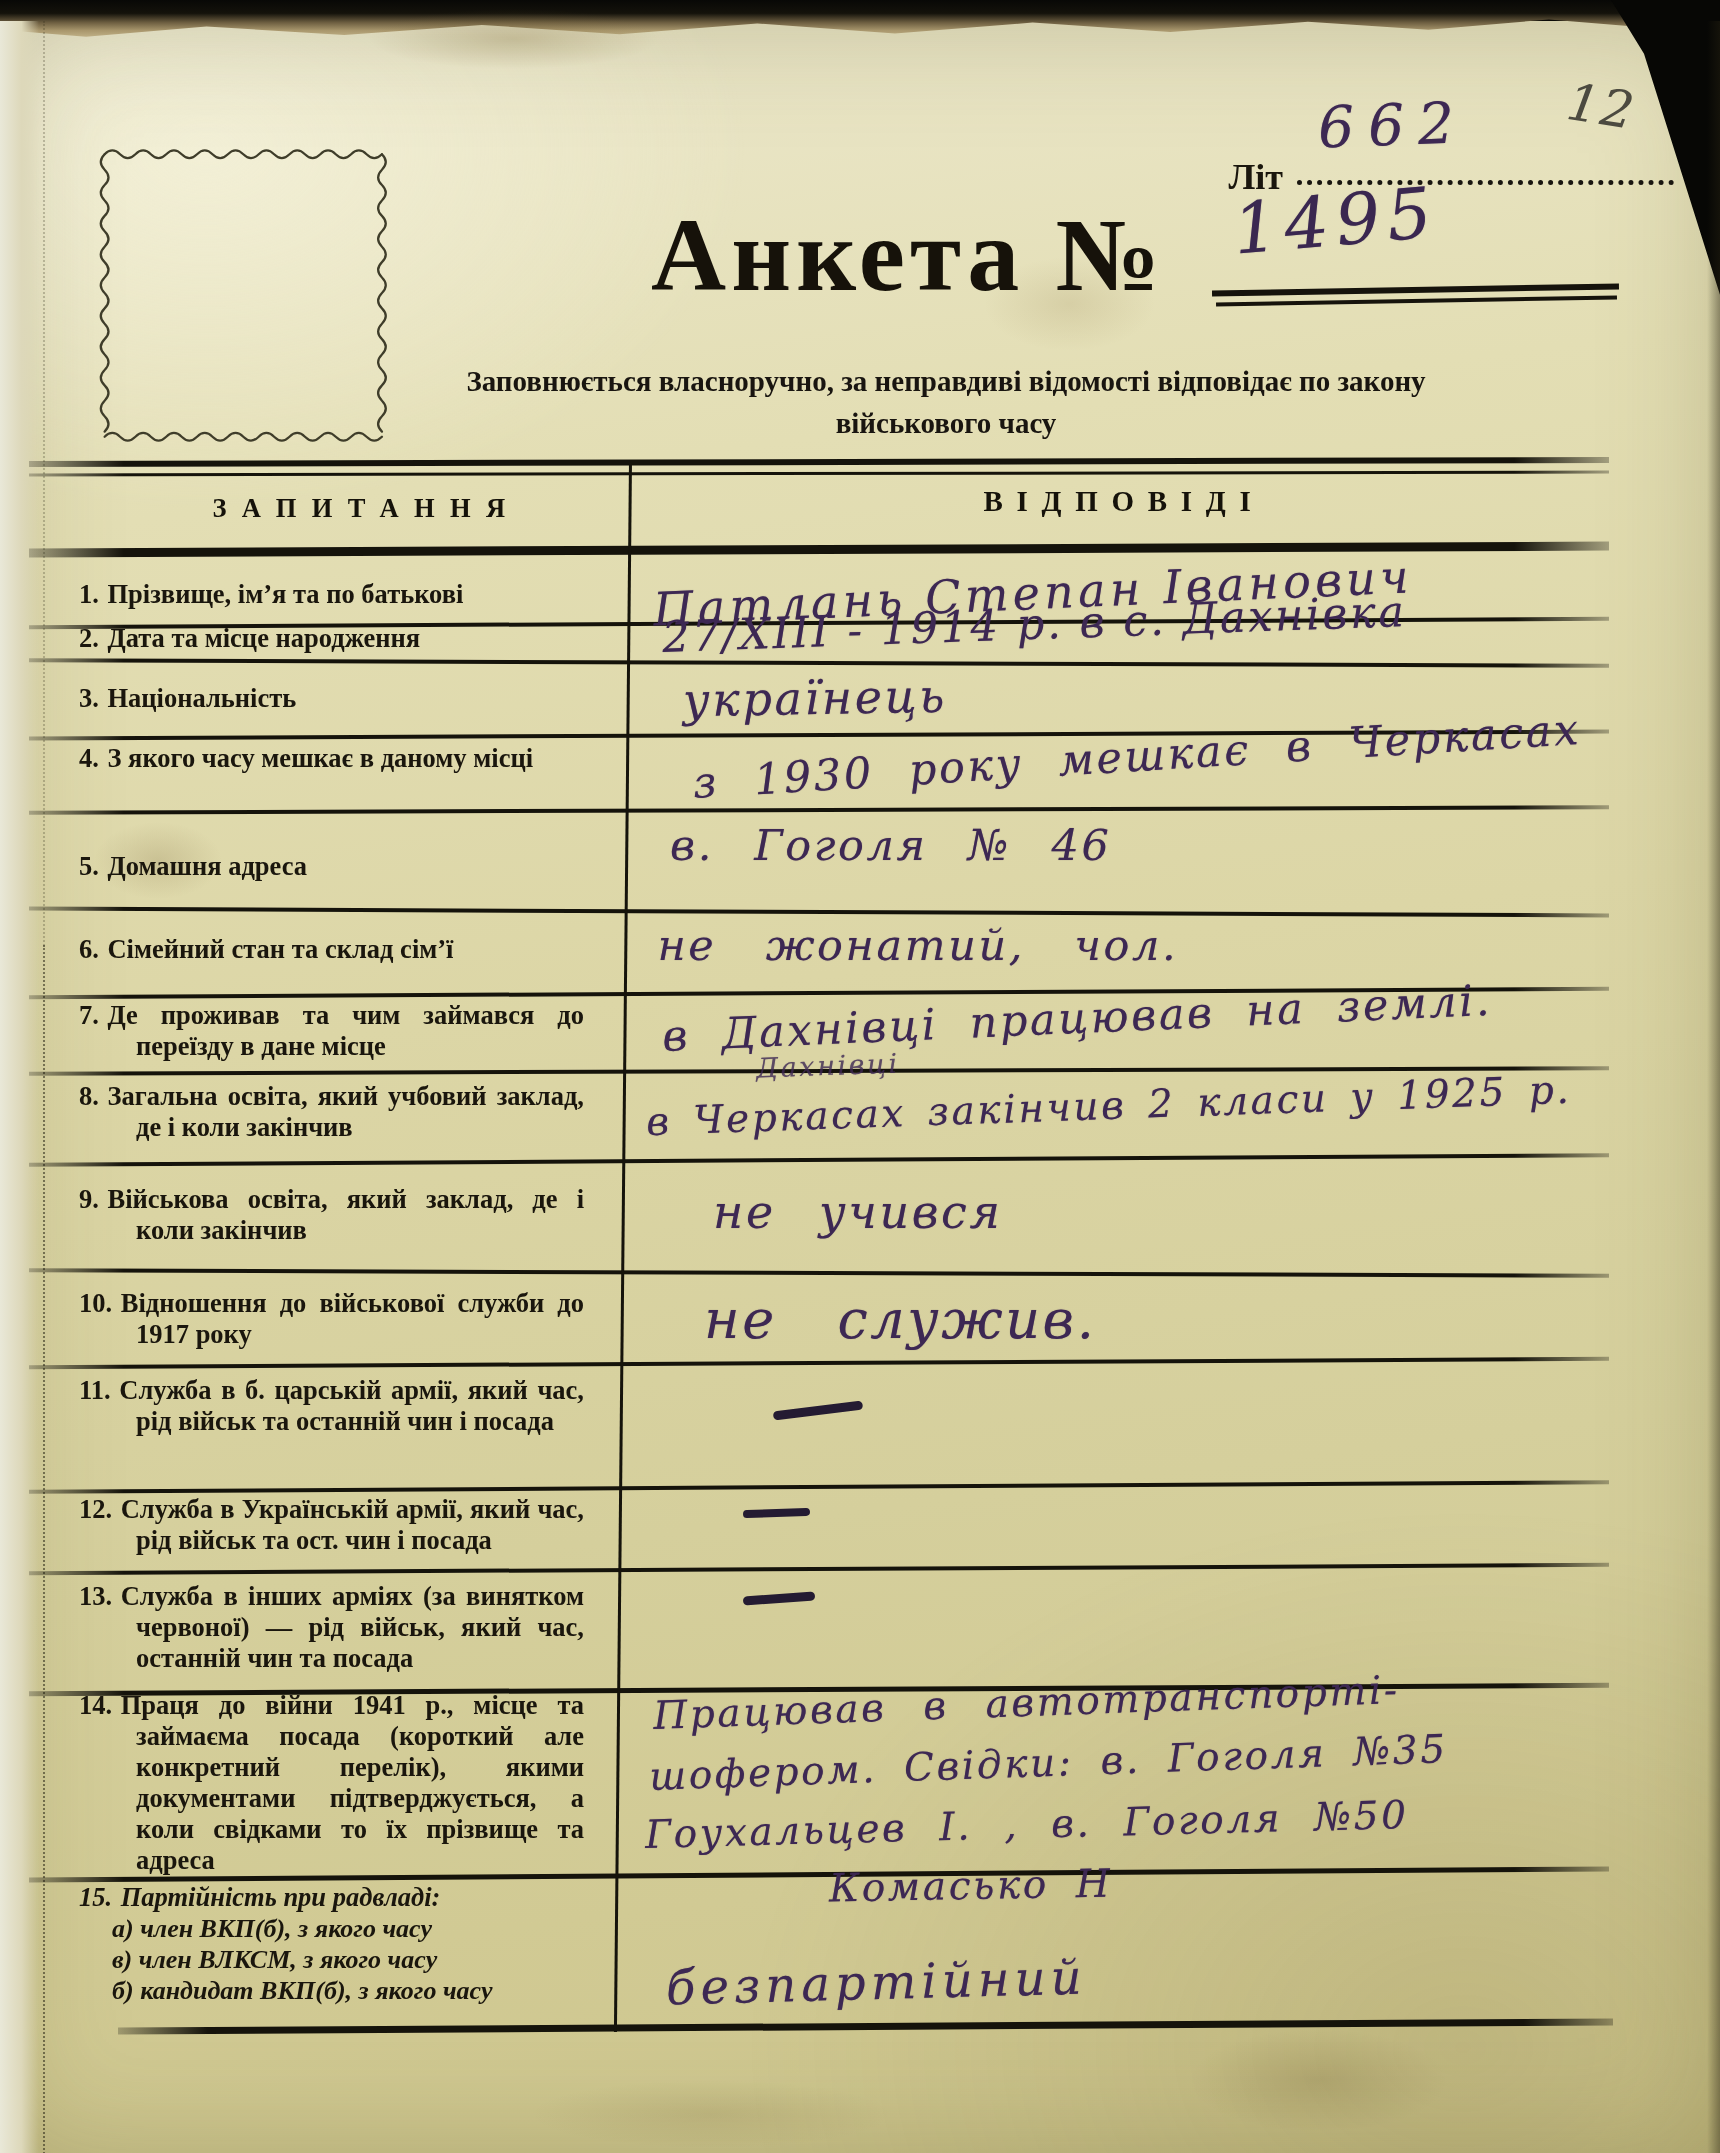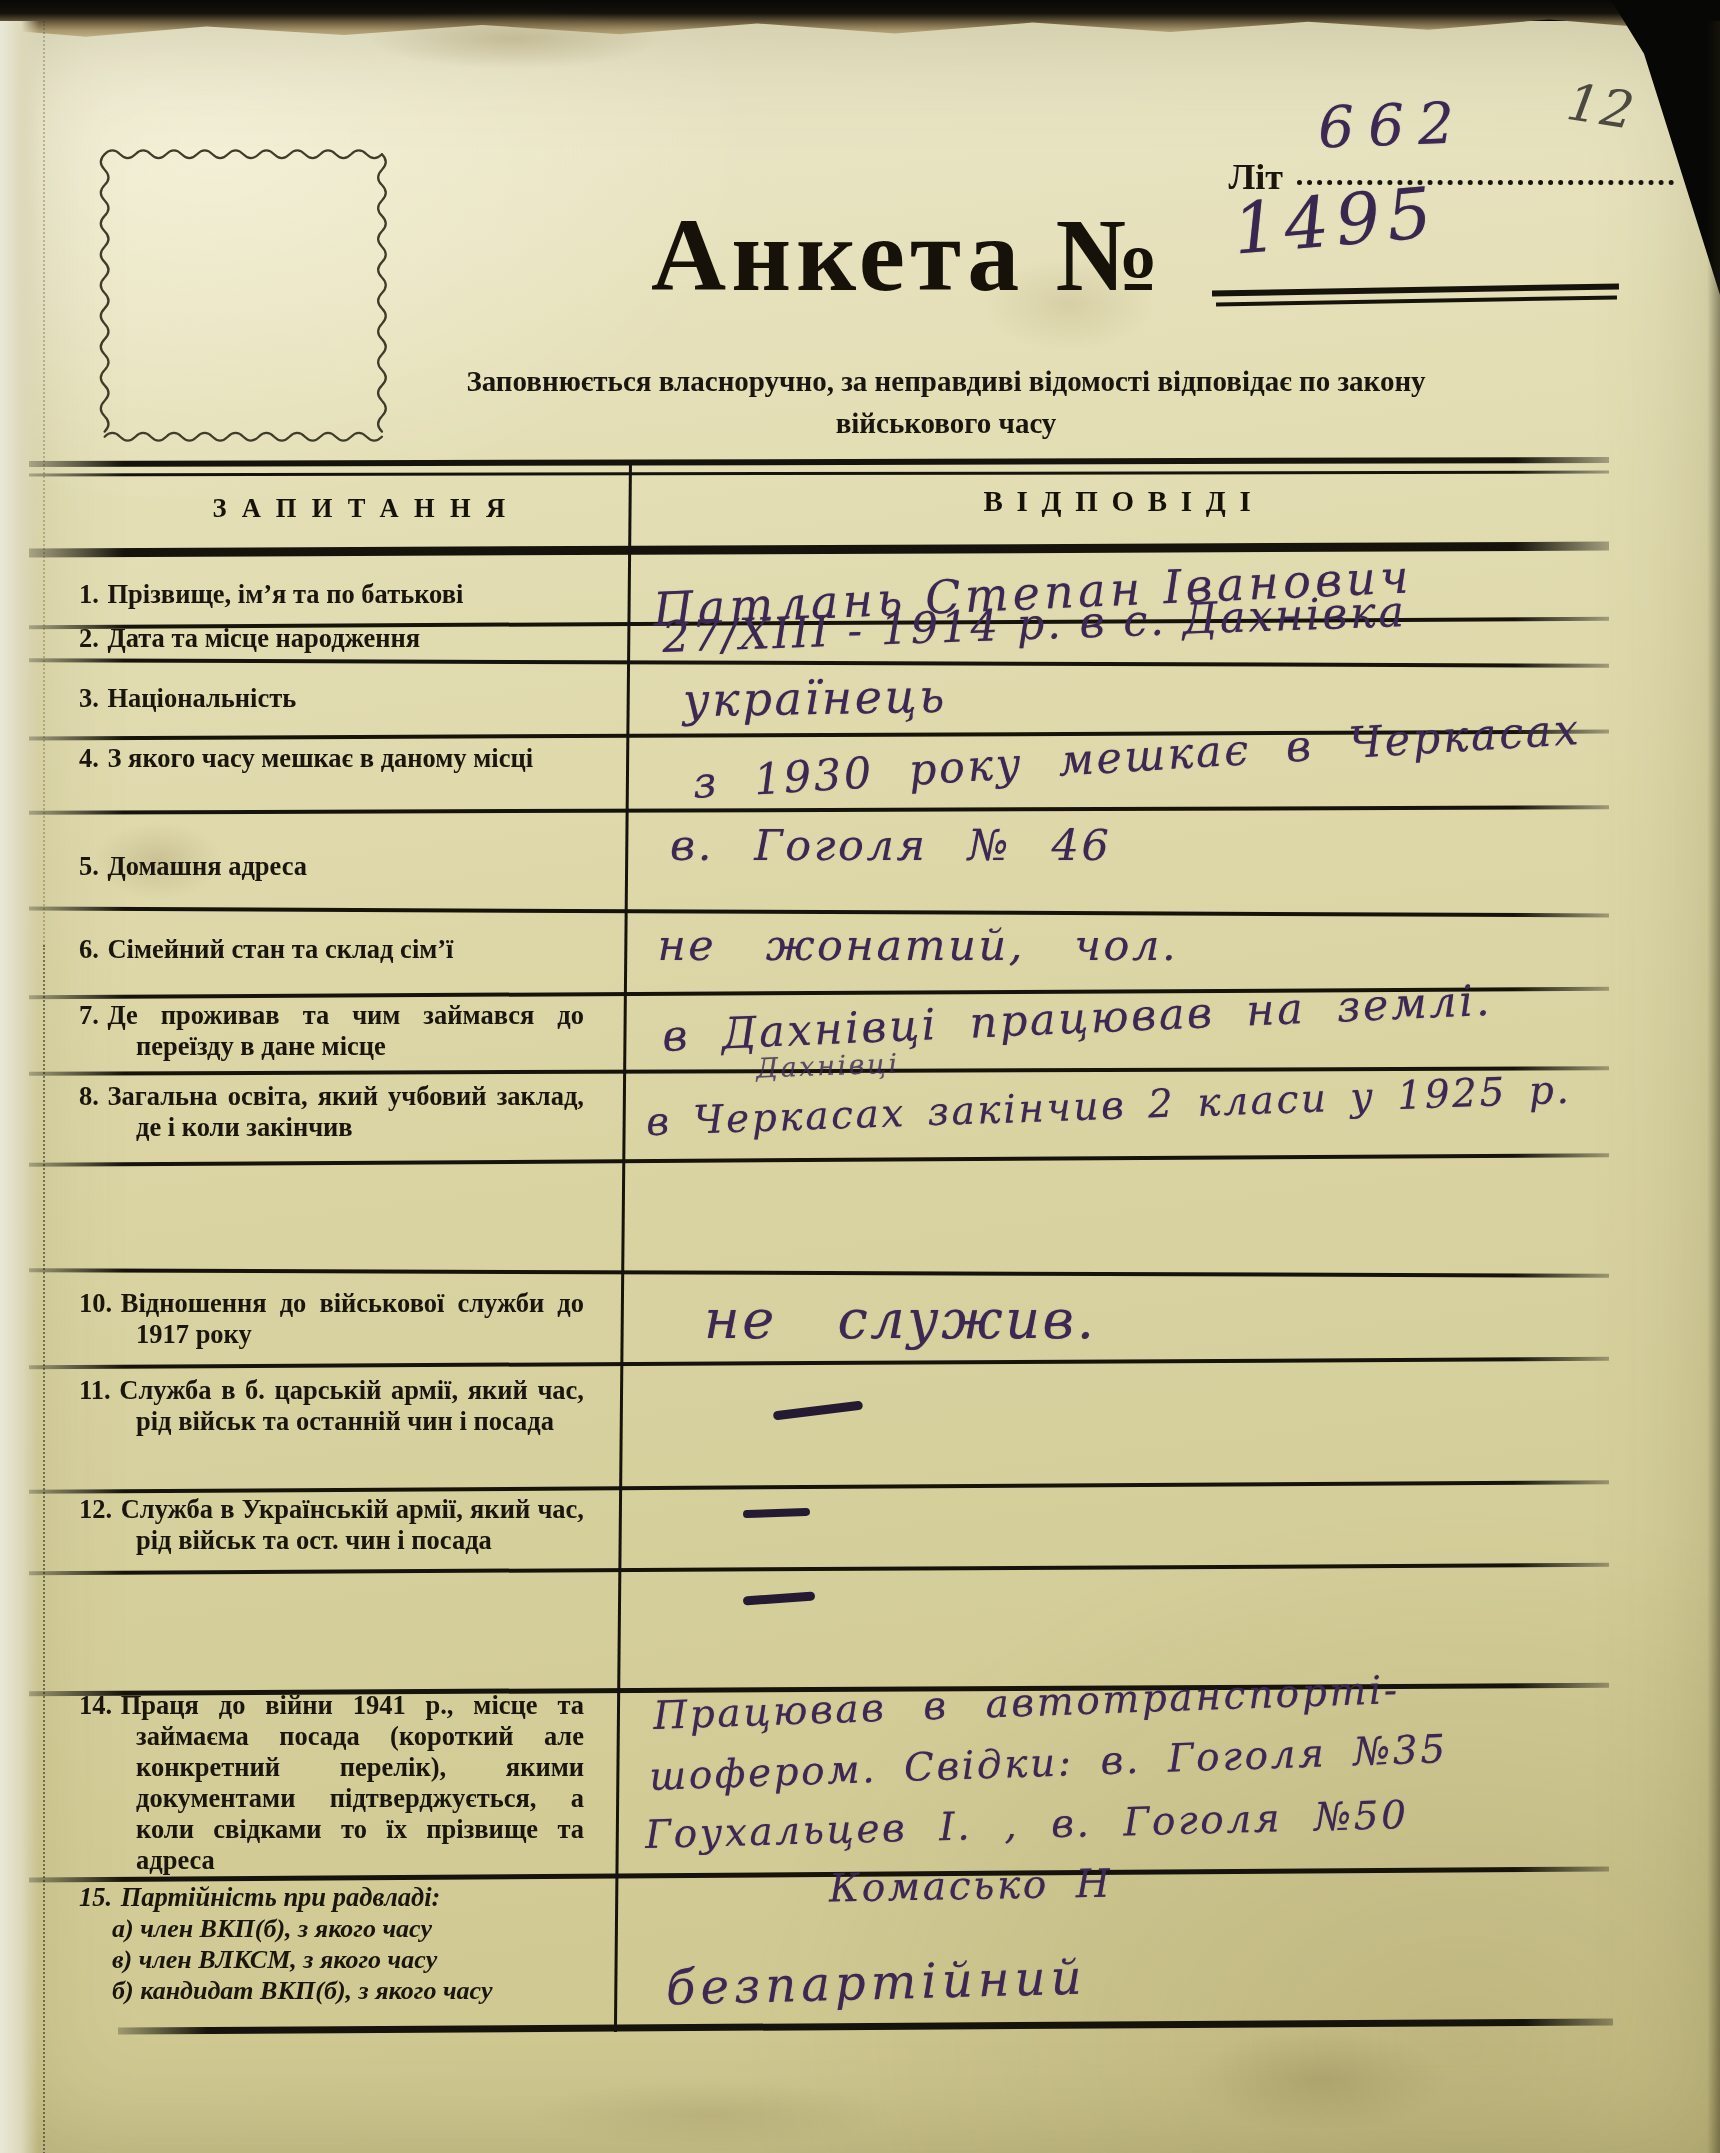--- a/index.html
+++ b/index.html
@@ -277,20 +277,28 @@
   </div>
   <div class="row r8">
     <div class="q">
         <span class="q-text"><span class="qnum">8.</span><span>Загальна освіта, який учбовий заклад, де і коли закінчив</span></span>
       </div>
     <div class="a">
       <span class="hw a8i">Дахнівці</span>
       <span class="hw a8">в Черкасах закінчив 2 класи у 1925 р.</span>
     </div>
   </div>
+  <div class="row r9">
+    <div class="q">
+        <span class="q-text"><span class="qnum">9.</span><span>Військова освіта, який заклад, де і коли закінчив</span></span>
+      </div>
+    <div class="a">
+        <span class="hw a9">не учився</span>
+      </div>
+  </div>
   <div class="row r10">
     <div class="q">
         <span class="q-text"><span class="qnum">10.</span><span>Відношення до військової служби до 1917 року</span></span>
       </div>
     <div class="a">
         <span class="hw a10">не служив.</span>
       </div>
   </div>
   <div class="row r11">
     <div class="q">
@@ -302,20 +310,23 @@
   </div>
   <div class="row r12">
     <div class="q">
         <span class="q-text"><span class="qnum">12.</span><span>Служба в Українській армії, який час, рід військ та ост. чин і посада</span></span>
       </div>
     <div class="a">
         <span class="hw dash d12">—</span>
       </div>
   </div>
   <div class="row r13">
+    <div class="q">
+        <span class="q-text"><span class="qnum">13.</span><span>Служба в інших арміях (за винятком червоної) — рід військ, який час, останній чин та посада</span></span>
+      </div>
     <div class="a">
         <span class="hw dash d13">—</span>
       </div>
   </div>
   <div class="row r14">
     <div class="q">
         <span class="q-text"><span class="qnum">14.</span><span>Праця до війни 1941 р., місце та займаєма посада (короткий але конкретний перелік), якими документами підтверджується, а коли свідками то їх прізвище та адреса</span></span>
       </div>
     <div class="a">
       <span class="hw a14l1">Працював в автотранспорті-</span>

